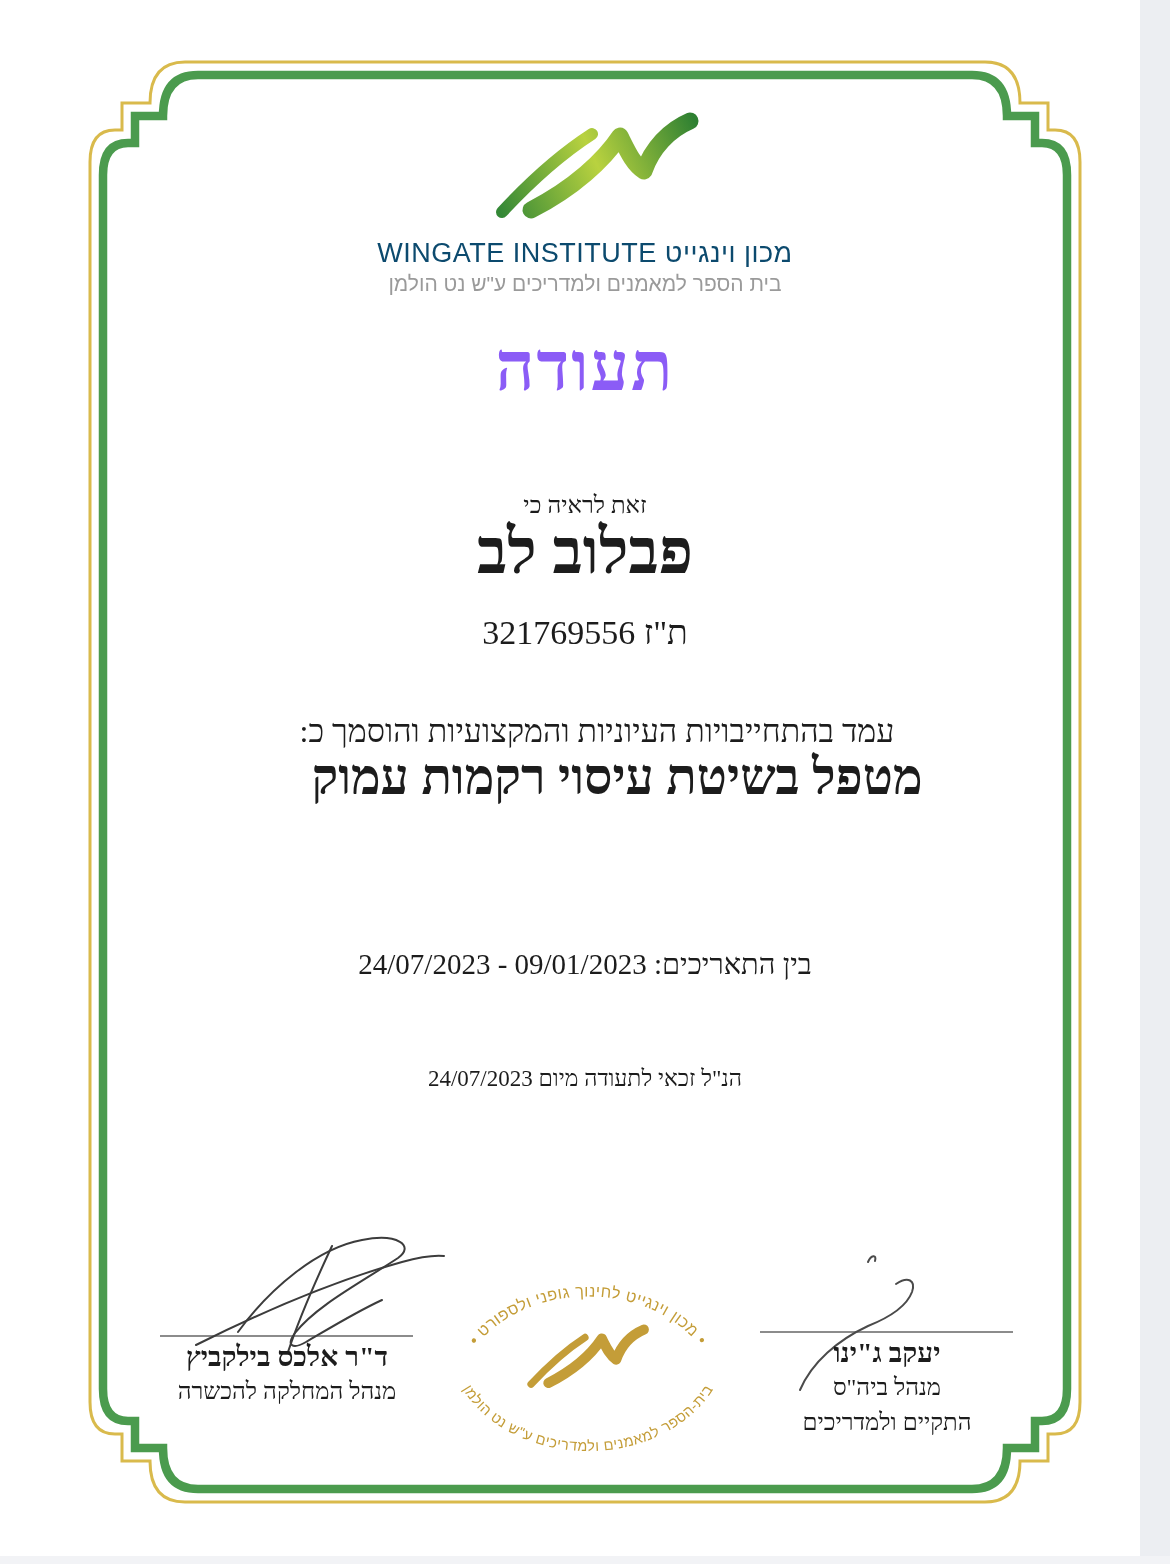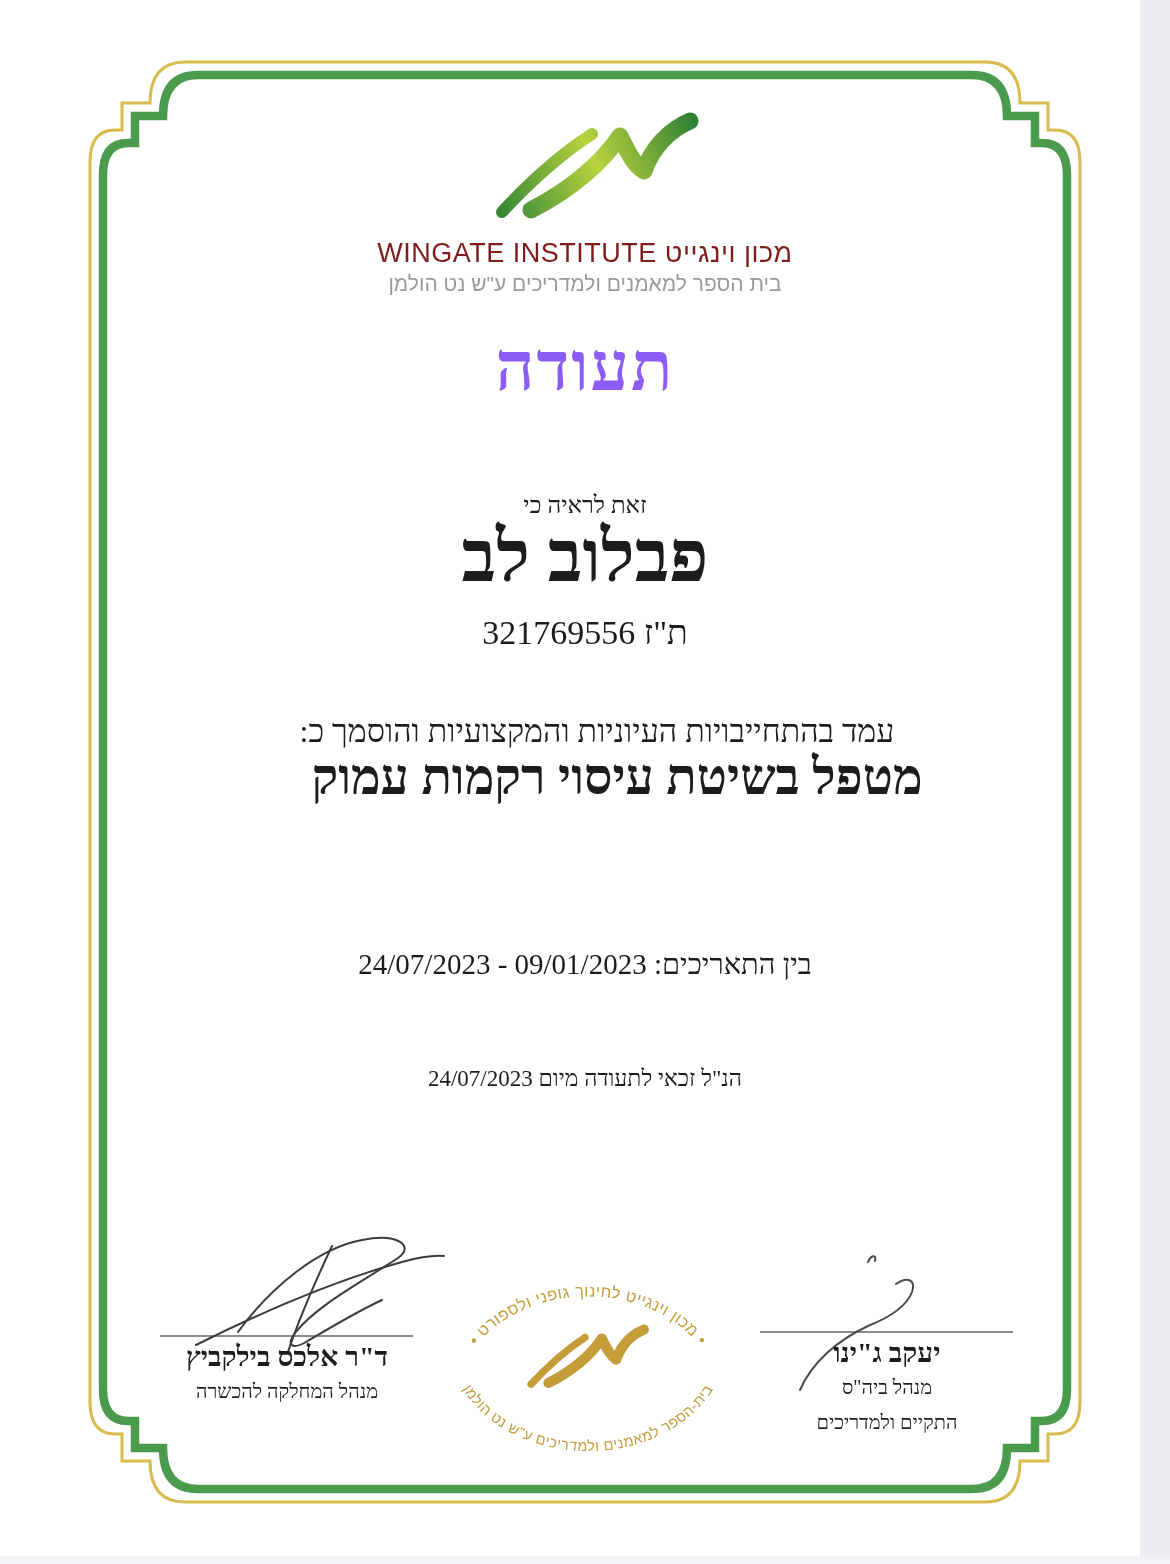--- a/index.html
+++ b/index.html
@@ -1,37 +1,37 @@
 <!DOCTYPE html>
 <html lang="he"><head>
 <meta charset="utf-8">
 <style>
   html,body{margin:0;padding:0;background:#ffffff;}
   .page{position:relative;width:1170px;height:1564px;background:#ffffff;overflow:hidden;}
   .serif{font-family:"Liberation Serif","DejaVu Serif","DejaVu Sans",serif;}
   .sans{font-family:"Liberation Sans","DejaVu Sans",sans-serif;}
   .abs{position:absolute;left:0;width:1170px;text-align:center;direction:rtl;}
   .txt{color:#1c1c1c;}
-  .gray1{color:#7f1d1d;}
+  .gray1{color:#0c4a6e;}
   .gray2{color:#9a9a9a;}
   .gold-title{color:#8b5cf6;font-weight:bold;}
   .hdr1{top:238px;font-size:27px;letter-spacing:0.5px;}
   .hdr2{top:272px;font-size:21px;}
   .title{top:328px;font-size:68px;letter-spacing:2px;}
   .attest{top:492px;font-size:24px;}
-  .name{top:516px;font-size:72px;font-weight:bold;}
+  .name{top:516px;font-size:63px;font-weight:bold;}
   .idline{top:614px;font-size:34px;}
   .intro{top:713px;font-size:32px;padding-left:12px;}
   .qual{top:748px;font-size:50px;font-weight:bold;padding-left:32px;}
   .courseloc{top:899px;font-size:31px;}
   .dates{top:948px;font-size:29px;}
   .entitle{top:1066px;font-size:23px;}
   .signer{position:absolute;text-align:center;direction:rtl;color:#1c1c1c;}
   .signer .sname{font-size:28px;font-weight:bold;line-height:34px;}
-  .signer .srole{font-size:20px;line-height:35px;}
+  .signer .srole{font-size:24px;line-height:35px;}
   .signer-left{left:142px;top:1340px;width:290px;}
   .signer-right{left:742px;top:1336px;width:290px;}
   .edge-right{position:absolute;top:0;left:1140px;width:30px;height:1564px;background:#eceef2;}
   .edge-bottom{position:absolute;top:1556px;left:0;width:1170px;height:8px;background:#f2f3f6;}
   svg.layer{position:absolute;top:0;left:0;}
 </style>
 </head>
 <body>
 
 <div class="page">

